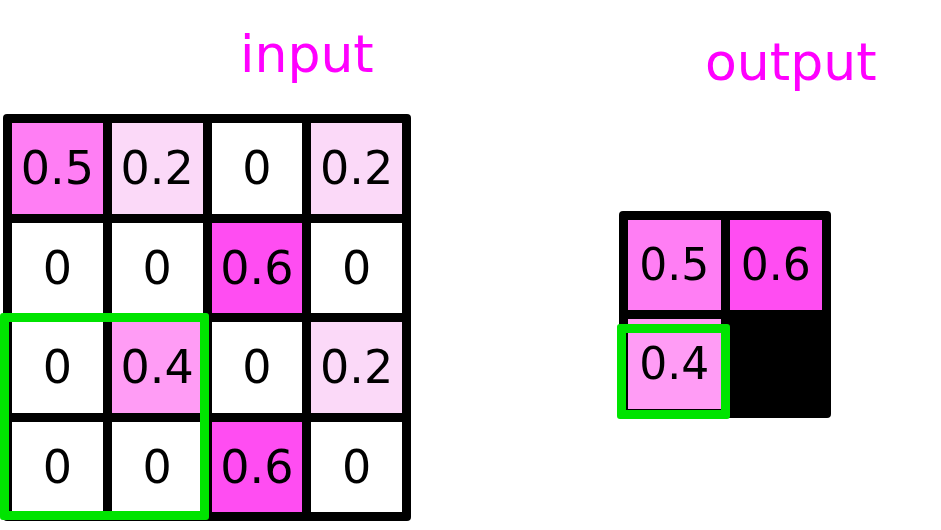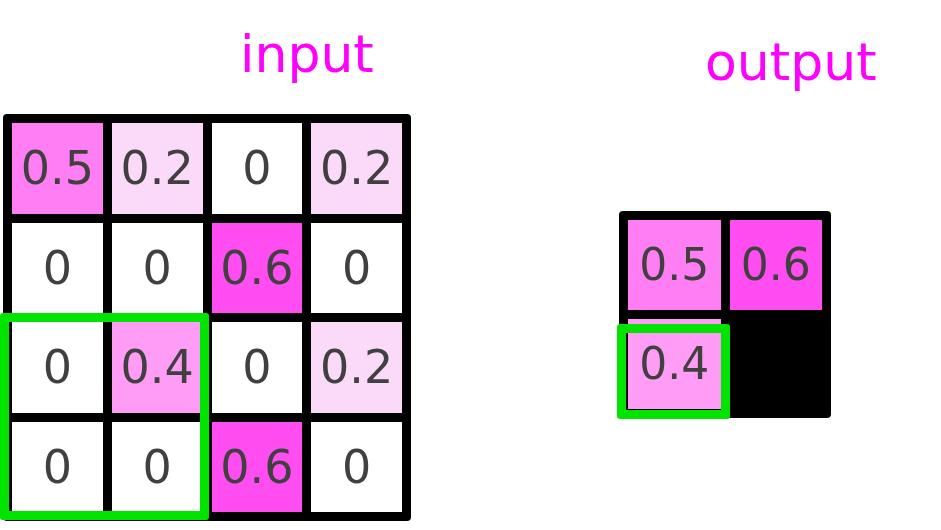--- a/index.html
+++ b/index.html
@@ -59,21 +59,21 @@
   }
 
   .cell {
     position: relative;
     display: flex;
     align-items: center;
     justify-content: center;
     font-family: "DejaVu Sans", sans-serif;
     font-size: 46px;
     line-height: 1;
-    color: #404040;
+    color: #000000;
     background: #ffffff;
     overflow: visible;
   }
   #output-grid .cell { font-size: 44px; }
 
   
   .cell.blank {
     background: #ffffff;
     visibility: hidden;
   }

